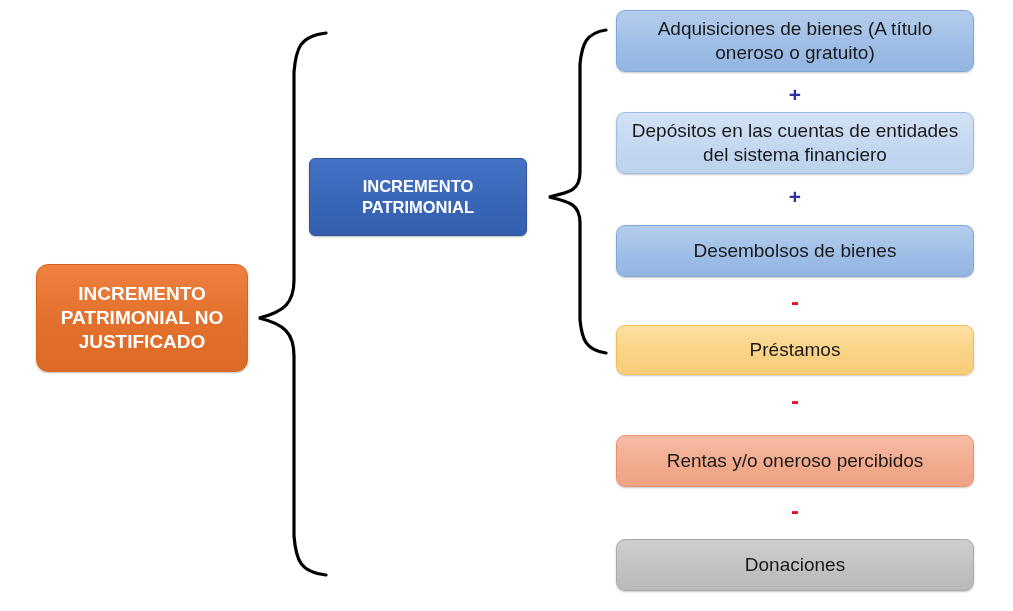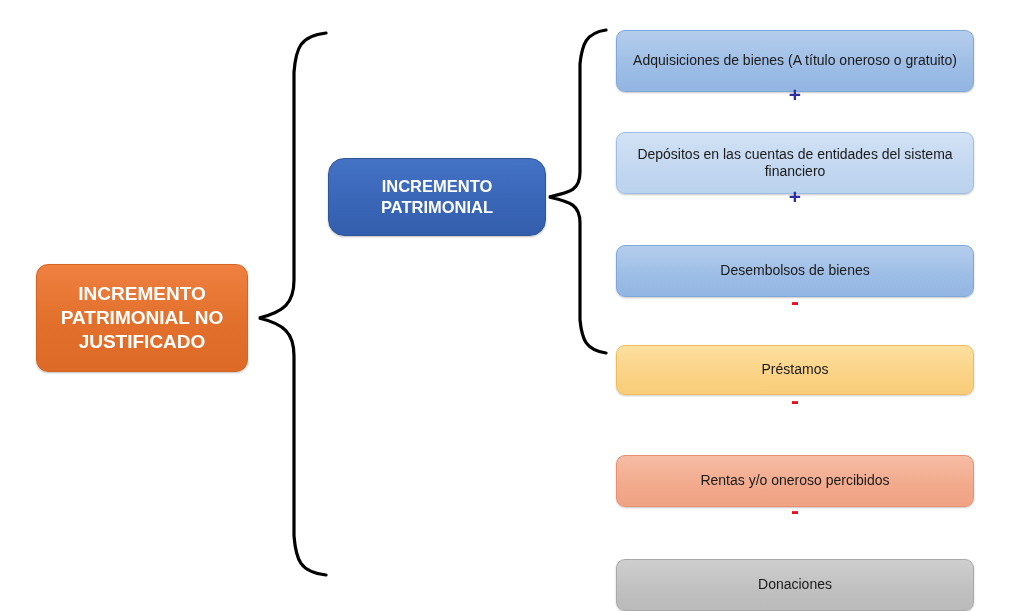--- a/index.html
+++ b/index.html
@@ -42,42 +42,41 @@
     border: 1.5px solid #d4641f;
     color: #ffffff;
     font-weight: bold;
     font-size: 19px;
     border-radius: 12px;
     box-shadow: 0 1px 2px rgba(0,0,0,0.25);
   }
 
   
   #mid-node {
-    left: 328px;
+    left: 309px;
     top: 158px;
     width: 218px;
     height: 78px;
     background: linear-gradient(180deg, #4472c4 0%, #3a66b8 55%, #335ead 100%);
     border: 1.5px solid #2f5597;
     color: #ffffff;
     font-weight: bold;
     font-size: 16.5px;
-    border-radius: 16px;
+    border-radius: 6px;
     box-shadow: 0 1px 2px rgba(0,0,0,0.25);
   }
 
   
   .item {
     left: 616px;
     width: 358px;
-    font-size: 14px;
+    font-size: 19px;
     color: #1a1a1a;
     border-radius: 9px;
     box-shadow: 0 1px 2px rgba(0,0,0,0.22);
-    margin-top: 20px;
   }
   .item.blue-dark {
     background: linear-gradient(180deg, #b5cdec 0%, #9dbde6 60%, #93b5e2 100%);
     border: 1.5px solid #7ea8da;
   }
   .item.blue-light {
     background: linear-gradient(180deg, #d3e2f5 0%, #c2d7f0 60%, #bcd3ee 100%);
     border: 1.5px solid #9dbde6;
   }
   .item.yellow {

